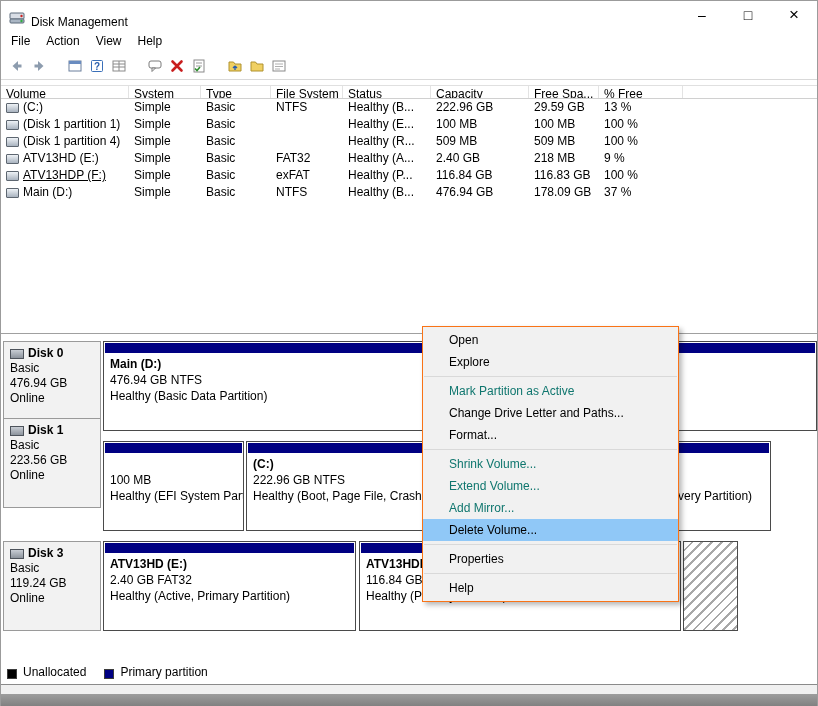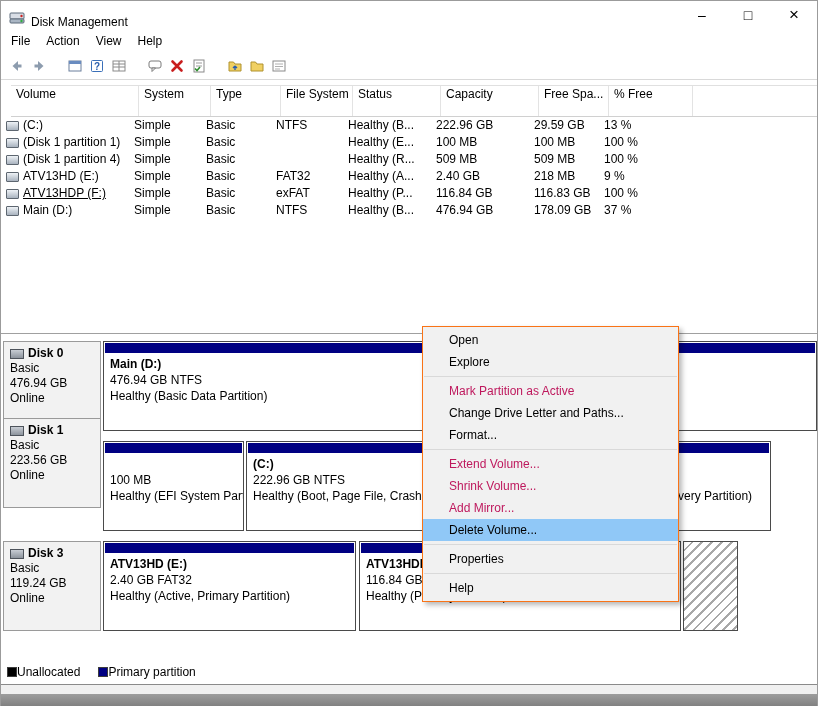--- a/index.html
+++ b/index.html
@@ -22,21 +22,21 @@
   .menu-item { padding:0 8px; line-height:24px; }
 
   
   .toolbar { position:absolute; top:52px; left:0; right:0; height:27px; display:flex; align-items:center; padding-left:5px; background:#fff; border-bottom:1px solid #d9d9d9; }
   .tbtn { width:22px; height:22px; display:flex; align-items:center; justify-content:center; }
   .tb-gap { width:14px; }
 
   
   .volume-pane { position:absolute; top:84px; left:0; right:0; height:248px; background:#fff; }
   .vheader, .vrow { display:grid; grid-template-columns:128px 72px 70px 72px 88px 98px 70px 84px auto; }
-  .vheader { height:32px; border-top:1px solid #e0e0e0; border-bottom:1px solid #d0d0d0;margin-left:10px; }
+  .vheader { height:14px; border-top:1px solid #e0e0e0; border-bottom:1px solid #d0d0d0; }
   .vheader .hc { line-height:17px; padding-left:5px; border-right:1px solid #e3e3e3; overflow:hidden; white-space:nowrap; }
   .vheader .hc.filler { border-right:none; }
   .vrow { height:17px; }
   .vc { line-height:17px; padding-left:5px; overflow:hidden; white-space:nowrap; }
   .c-vol { display:flex; align-items:center; gap:4px; }
   .vol-icon { flex:0 0 auto; width:13px; height:10px; border:1px solid #5d6670; border-radius:1px;
               background:linear-gradient(#eef2f6,#a9b3bf); }
   .vname.focused { text-decoration:underline; }
 
   .splitter { position:absolute; top:332px; left:0; right:0; height:1px; background:#a0a0a0; }
@@ -47,35 +47,35 @@
   .disk-icon { display:inline-block; width:14px; height:10px; background:linear-gradient(#c8cdd4,#8d949d); border:1px solid #4d535b; }
   .part { position:absolute; height:90px; border:1px solid #4a4a4a; background:#fff; overflow:hidden; }
   .part .bar { height:10px; margin:1px 1px 0 1px; background:var(--primary-partition,#000082); }
   .part .content { padding:3px 0 0 6px; line-height:16px; white-space:nowrap; }
   .part .t1 { font-weight:bold; min-height:16px; }
   .part.pad-tail .content { padding-left:40px; }
   .part.unalloc { background:repeating-linear-gradient(135deg,#ffffff 0px,#ffffff 5px,#a8a8a8 5px,#a8a8a8 7px); }
 
   
   .legend { position:absolute; top:663px; left:6px; height:16px; display:flex; align-items:center; gap:18px; }
-  .legend-item { display:flex; align-items:center; }
+  .legend-item { display:flex; align-items:flex-end; gap:6px; }
   .swatch { width:10px; height:10px; border:1px solid #3c3c3c; display:inline-block; }
   .sw-unalloc { background:var(--unallocated,#000000); }
   .sw-primary { background:var(--primary-partition,#000082); }
 
   
   .strip-line { position:absolute; top:683px; left:0; right:0; height:1px; background:#8a8a8a; }
   .strip-light { position:absolute; top:684px; left:0; right:0; height:9px; background:#f0f0f0; }
   .strip-dark { position:absolute; top:693px; left:0; right:0; height:13px; background:linear-gradient(#9d9d9d,#7f7f7f); }
 
   
   .context-menu { position:absolute; left:421px; top:325px; width:257px; background:#f1f1f1; border:1px solid #f97316;
                   box-shadow:3px 3px 5px rgba(0,0,0,.28); padding:2px 0; z-index:50; }
   .mi { height:22px; line-height:22px; padding-left:26px; white-space:nowrap; }
-  .mi.disabled { color:#be185d; }
+  .mi.disabled { color:#0f766e; }
   .mi.highlight { background:var(--menu-highlight,#90c8f7); }
   .menu-sep { height:1px; background:#d9d9d9; margin:3px 1px; }
 </style>
 </head>
 <body>
 
 <div class="window">
 
   <div class="titlebar">
     <span>
@@ -378,22 +378,22 @@
   <div class="strip-dark"></div>
 
   <div class="context-menu">
     <div class="mi">Open</div>
     <div class="mi">Explore</div>
     <div class="menu-sep"></div>
     <div class="mi disabled">Mark Partition as Active</div>
     <div class="mi">Change Drive Letter and Paths...</div>
     <div class="mi">Format...</div>
     <div class="menu-sep"></div>
+    <div class="mi disabled">Shrink Volume...</div>
     <div class="mi disabled">Extend Volume...</div>
-    <div class="mi disabled">Shrink Volume...</div>
     <div class="mi disabled">Add Mirror...</div>
     <div class="mi highlight">Delete Volume...</div>
     <div class="menu-sep"></div>
     <div class="mi">Properties</div>
     <div class="menu-sep"></div>
     <div class="mi">Help</div>
   </div>
 
 </div>
 

